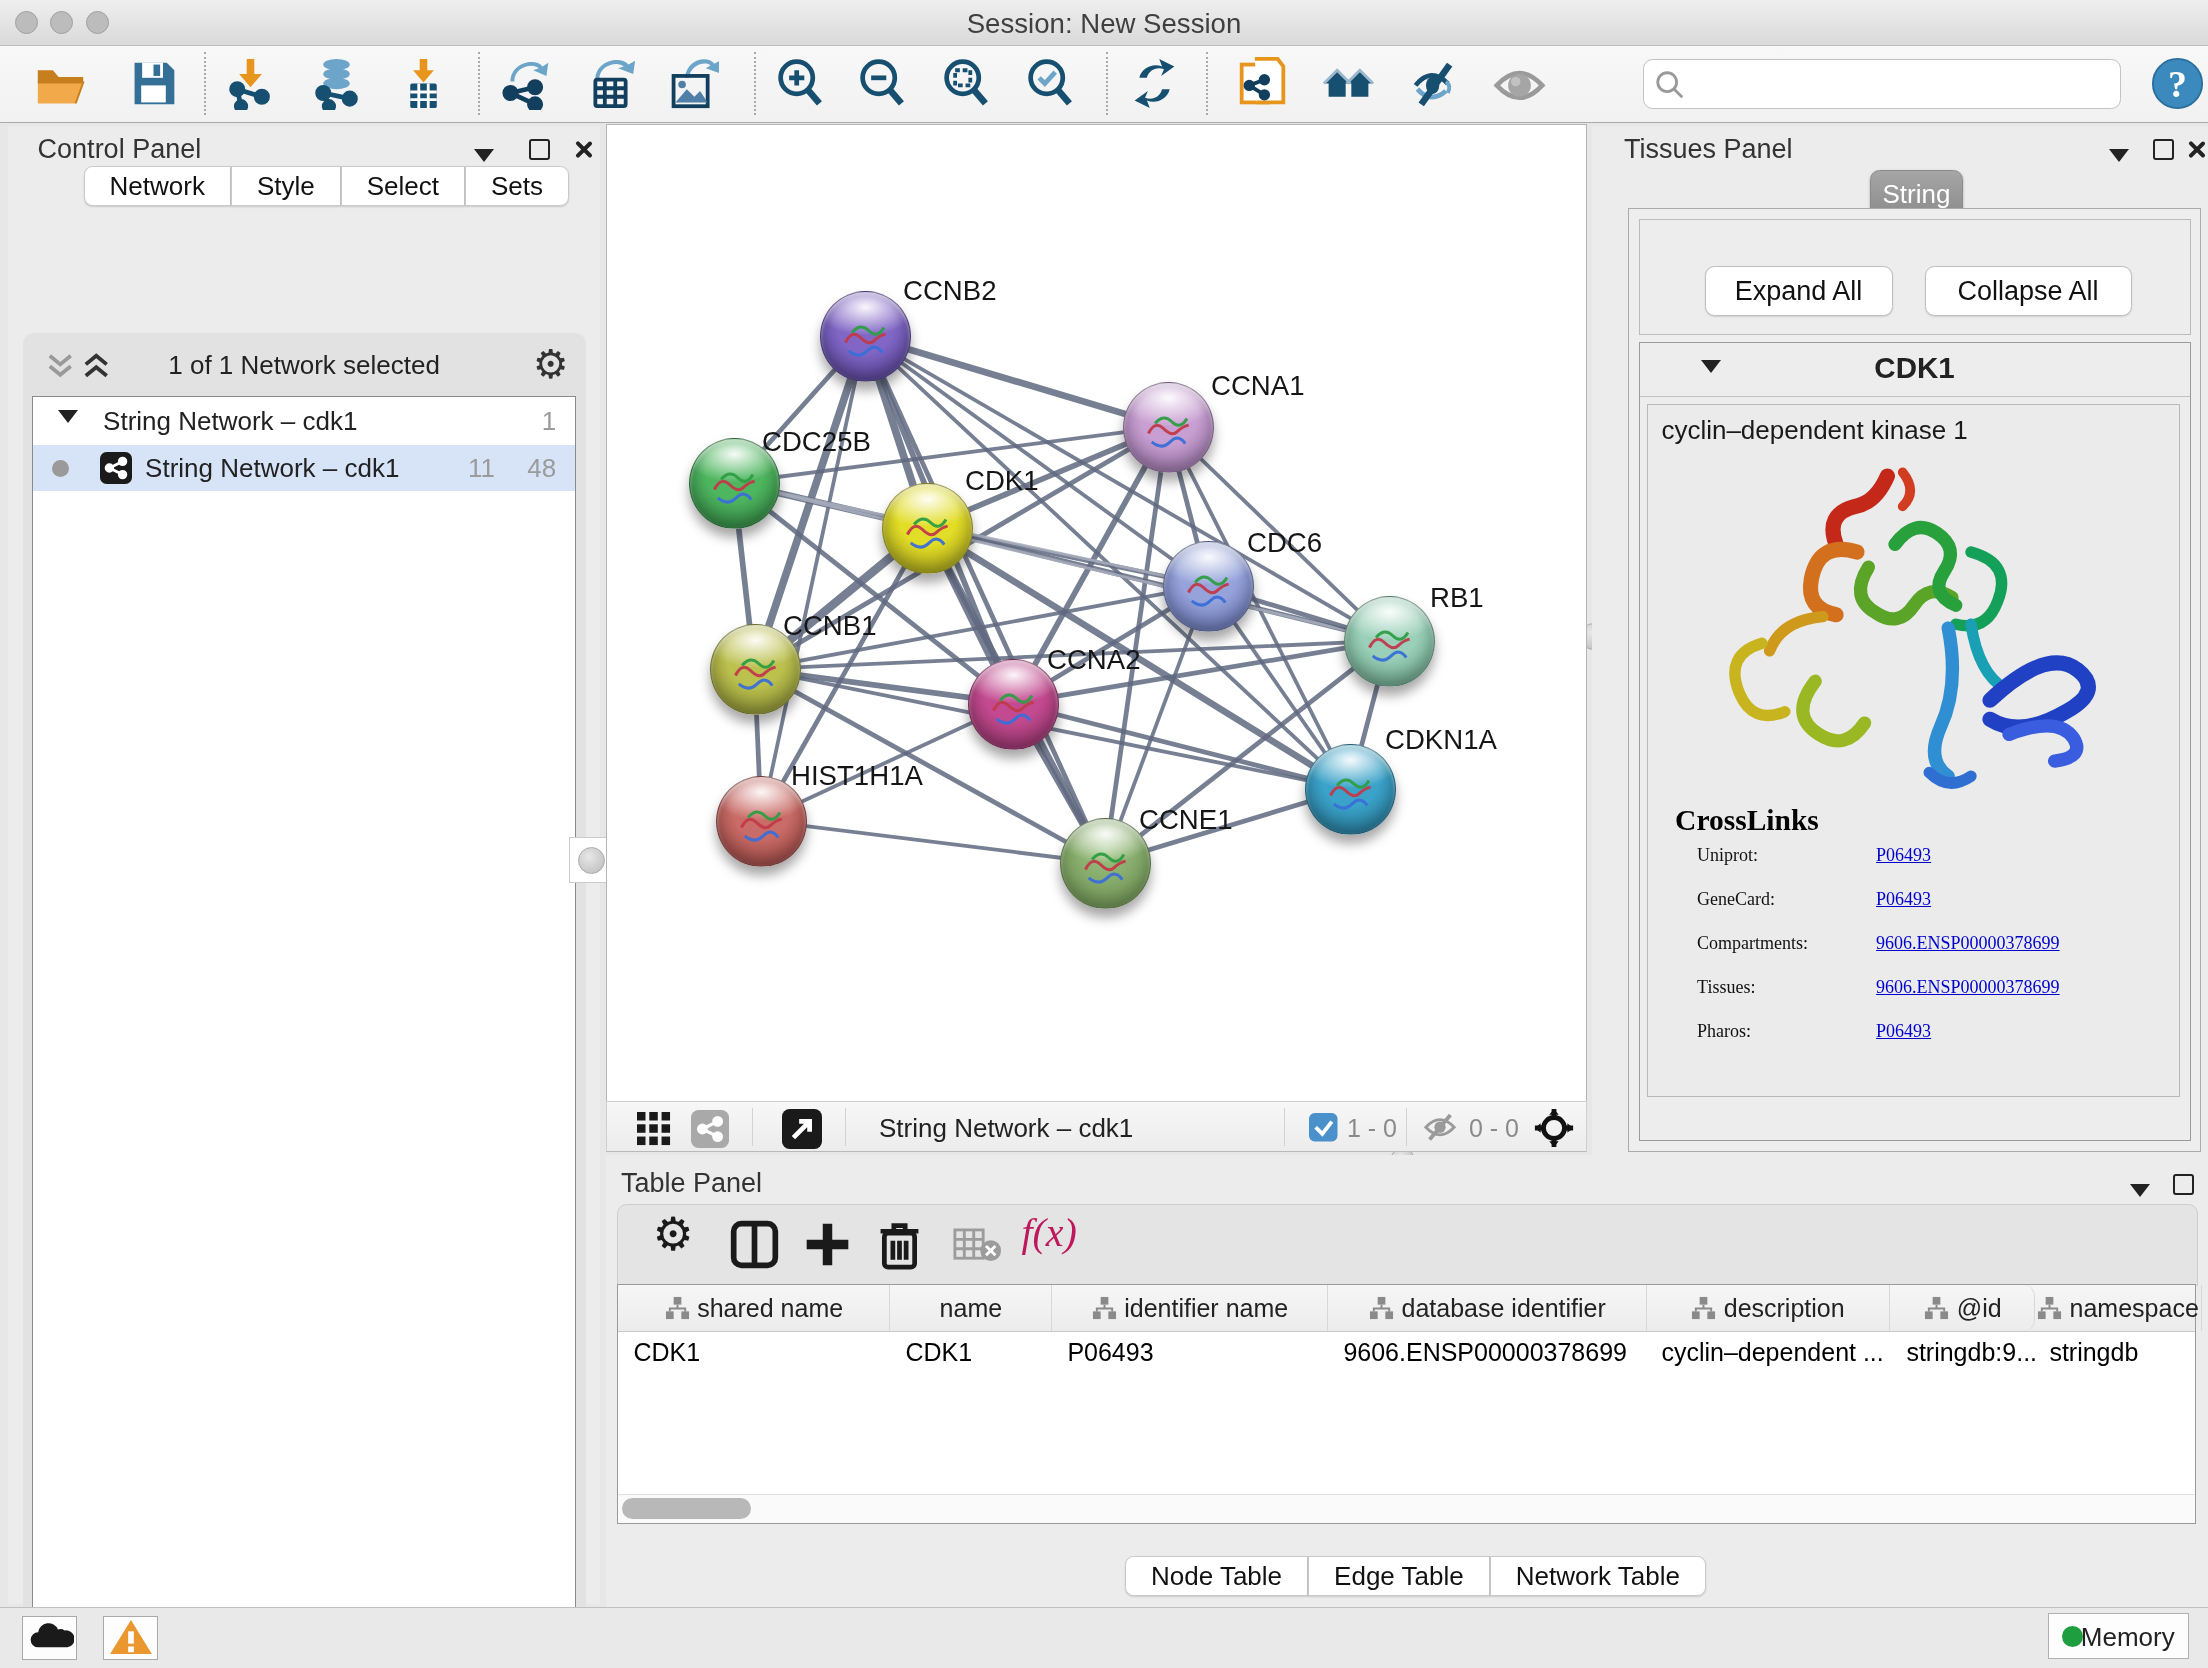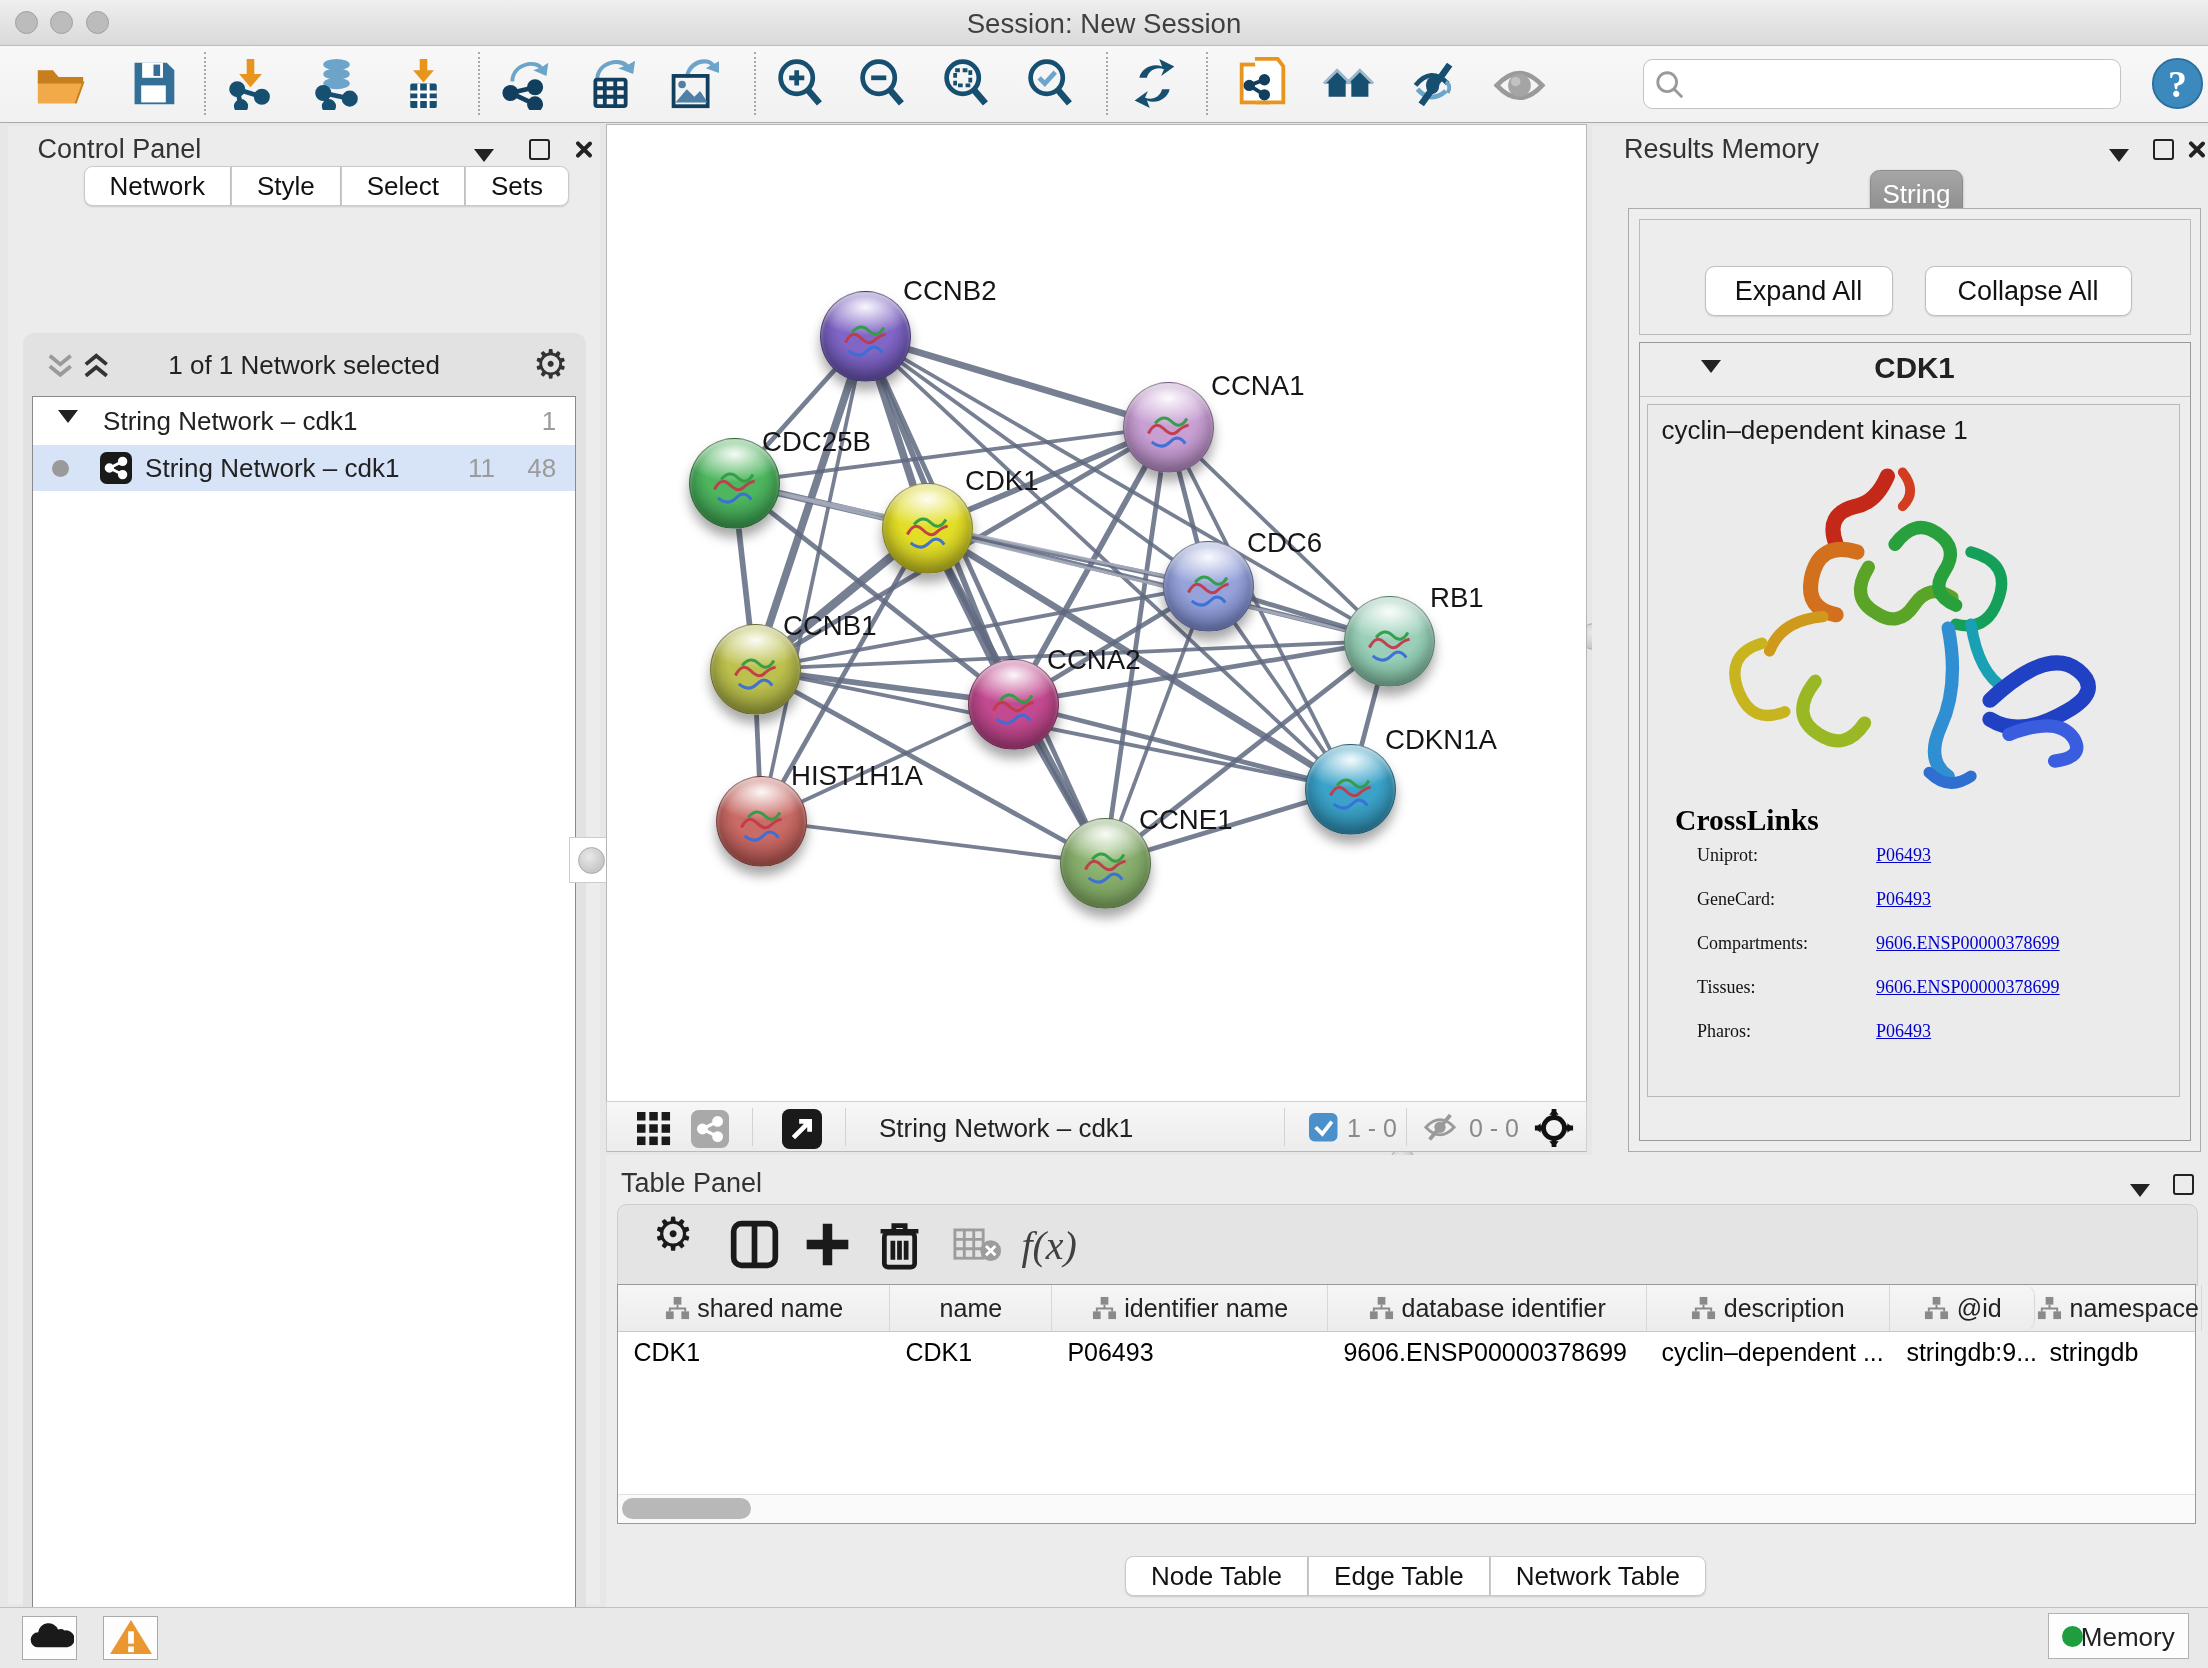--- a/index.html
+++ b/index.html
@@ -547,21 +547,21 @@
       </svg>
     <div class="graytxt" style="position:absolute;left:862px;top:12.4px">0 - 0</div>
     <svg style="position:absolute;left:926px;top:4.8px" width="42" height="42" viewBox="0 0 44 44">
         <circle cx="22" cy="22" r="11" fill="none" stroke="#111" stroke-width="5"></circle>
         <path d="M22 2v9M22 33v9M2 22h9M33 22h9" stroke="#111" stroke-width="5"></path>
         <path d="M22 2l-5 6h10zM22 42l-5-6h10zM2 22l6-5v10zM42 22l-6-5v10z" fill="#111"></path>
       </svg>
   </div>
 
   <div id="results-panel">
-    <div style="position:absolute;left:32px;top:7.6px" class="panel-title">Results Memory</div>
+    <div style="position:absolute;left:32px;top:7.6px" class="panel-title">Tissues Panel</div>
     <div class="pctl" style="left:517px;top:13.3px"><span class="tri-down"></span></div>
     <div class="pctl" style="left:561px;top:11.4px"><span class="float-icon"></span></div>
     <div class="pctl" style="left:593px;top:11.4px"><span class="x-icon"></span></div>
     <div id="rp-tab">String</div>
     <div id="rp-box">
       <div id="rp-btnrow">
         <div class="rp-btn" style="left:65px;width:186px">Expand All</div>
         <div class="rp-btn" style="left:285px;width:205px">Collapse All</div>
       </div>
       <div id="rp-gene">
@@ -638,21 +638,21 @@
             <path d="M8 14h40M22 14v-6h12v6M21 24v20M28 24v20M35 24v20" stroke="#1a1a1a" stroke-width="5" fill="none"></path>
           </svg></div>
       <div class="tpi" style="left:335px;top:21px"><svg width="49" height="38" viewBox="0 0 52 40">
             <g fill="none" stroke="#9c9c9c" stroke-width="3">
               <rect x="2" y="4" width="30" height="30"></rect>
               <path d="M2 14h30M2 24h30M12 4v30M22 4v30"></path>
             </g>
             <circle cx="40" cy="26" r="11" fill="#9c9c9c"></circle>
             <path d="M35 21l10 10M45 21l-10 10" stroke="#fff" stroke-width="3"></path>
           </svg></div>
-      <div class="tpi" style="left:403px;top:17px;font-size:40px;color:#404040;font-family:'Liberation Serif',serif;font-style:italic">f(x)</div>
+      <div class="tpi" style="left:403px;top:4px;font-size:40px;color:#be185d;font-family:'Liberation Serif',serif;font-style:italic">f(x)</div>
     </div>
     <div id="tp-table">
       <div id="tp-header">
           <div class="th" style="left: 0px; width: 272px;"><svg width="25" height="25" viewBox="0 0 26 26">
               <g fill="#8a8a8a">
                 <rect x="9" y="1" width="8" height="8"></rect>
                 <rect x="1" y="16" width="8" height="8"></rect>
                 <rect x="17" y="16" width="8" height="8"></rect>
               </g>
               <path d="M13 9v4M5 16v-3h16v3" stroke="#8a8a8a" stroke-width="2" fill="none"></path>

